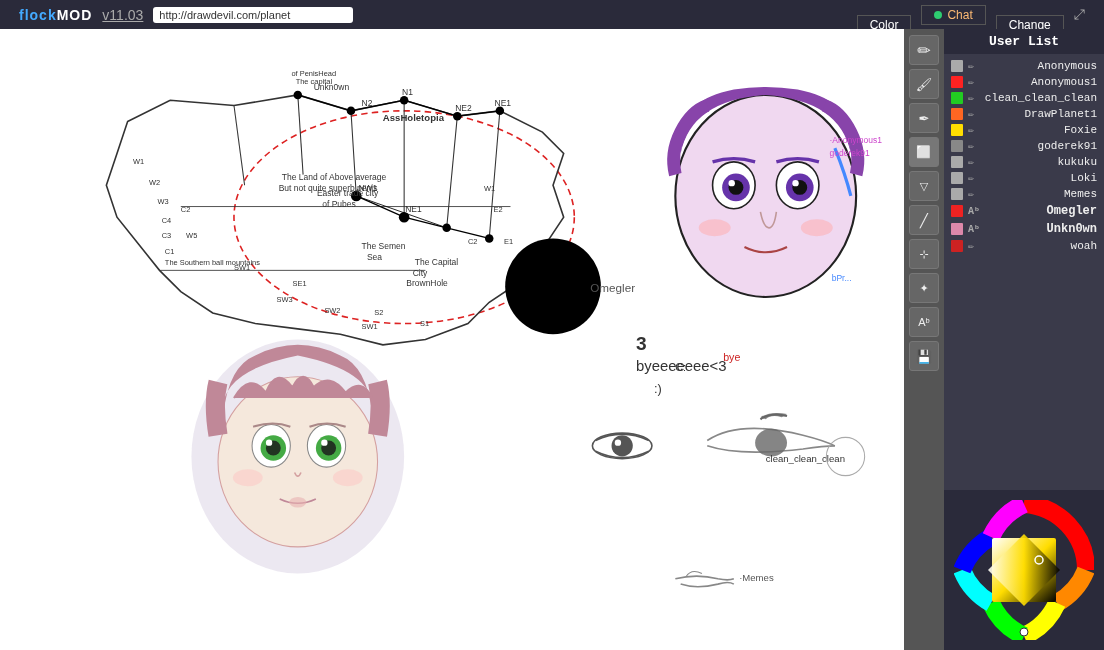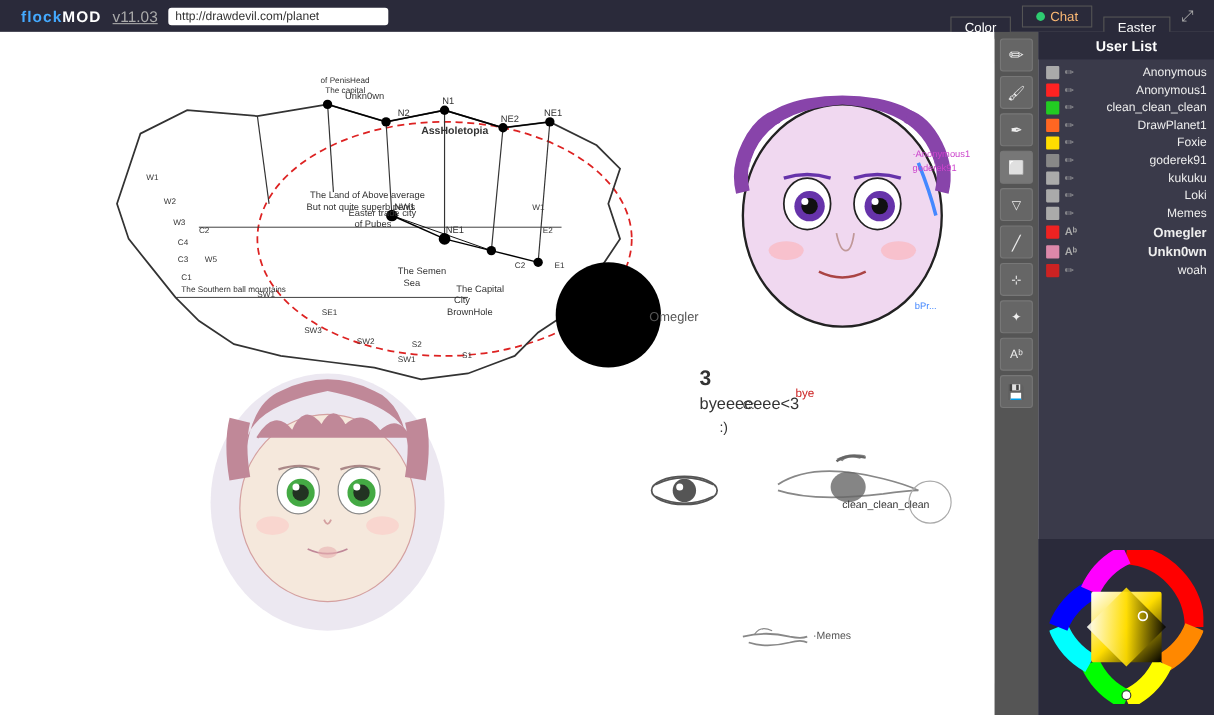--- a/index.html
+++ b/index.html
@@ -176,38 +176,39 @@
       width: 100%;
       height: 100%;
     }
 
     
     #right-panel {
       width: 160px;
       display: flex;
       flex-direction: column;
       background: #3a3a4a;
+      font-family: Liberation Mono, monospace;
     }
   </style>
 </head>
 <body>
 
 <div id="topbar">
   <span id="logo">
     <span style="color:#4af">flock</span><span style="color:#fff;font-weight:bold;">MOD</span>
   </span>
   <span id="version">v11.03</span>
   <span id="url-bar">http://drawdevil.com/planet</span>
   <div class="spacer"></div>
   <button id="color-btn">Color</button>
   <button id="chat-btn">
     <span class="chat-dot"></span>
     <span>Chat</span>
   </button>
-  <button id="change-btn">Easter</button>
+  <button id="change-btn">Change</button>
   <span id="expand-icon">⤢</span>
 </div>
 
 <div id="main">
 
   <div id="canvas-area">
 
     <svg class="canvas-svg" viewBox="0 0 850 530" xmlns="http://www.w3.org/2000/svg">
 
       <rect width="850" height="530" fill="white"></rect>

